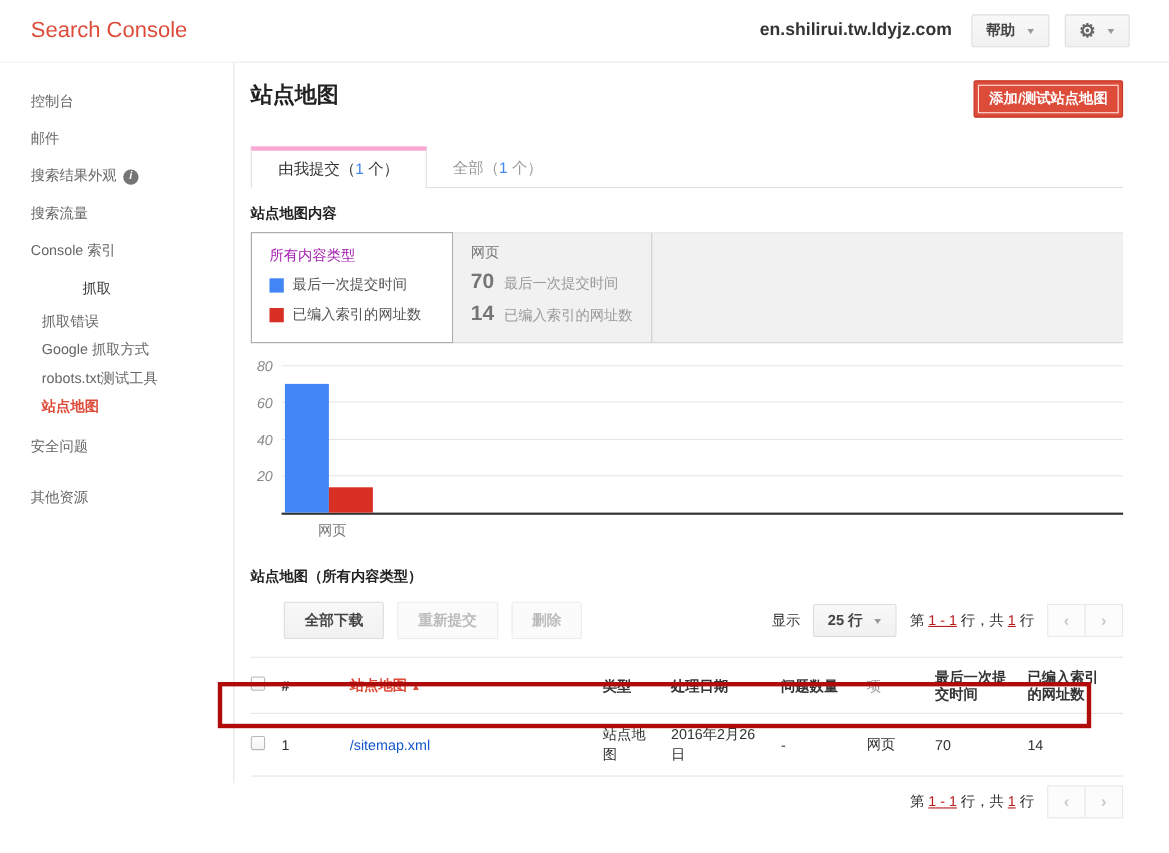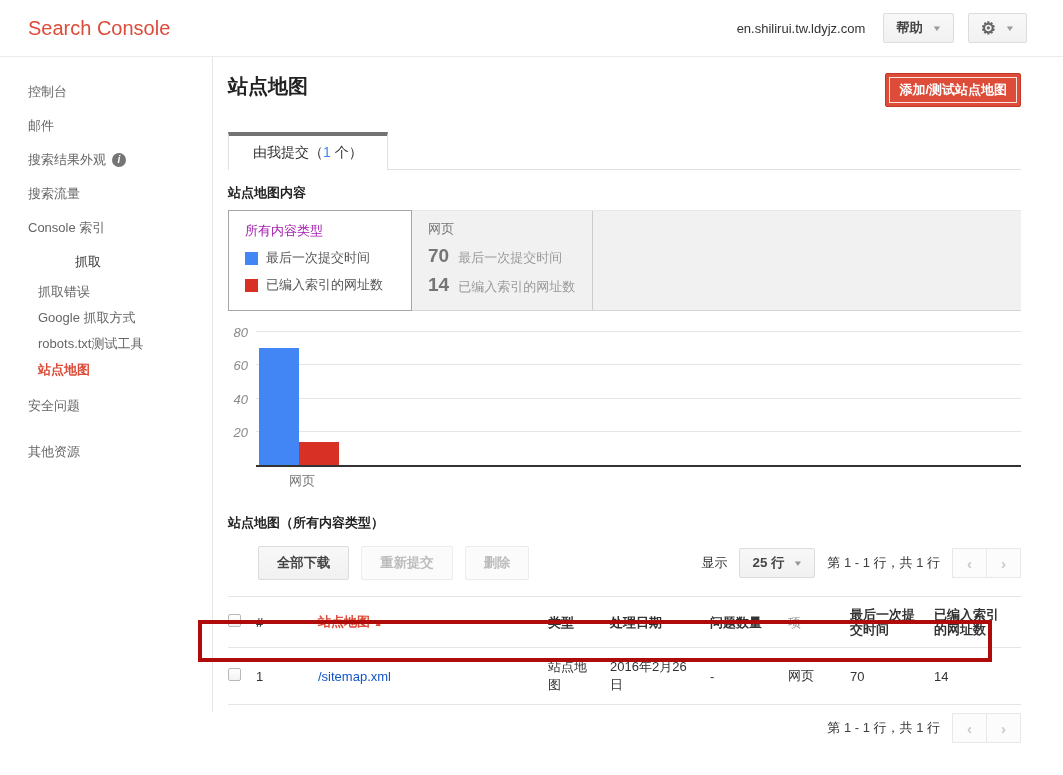--- a/index.html
+++ b/index.html
@@ -5,21 +5,21 @@
   * { margin:0; padding:0; box-sizing:border-box; }
   html,body { width:1063px; height:775px; background:#fff; overflow:hidden;
     font-family:"Liberation Sans","DejaVu Sans",sans-serif; font-size:13px; color:#333; }
   .page { position:relative; width:1063px; height:775px; }
 
   
   .hdr { height:57px; display:flex; align-items:center; justify-content:space-between;
     padding:0 36px 0 28px; border-bottom:1px solid #ebebeb; }
   .logo { font-size:20px; color:#dd4b39; }
   .hdr-right { display:flex; align-items:center; gap:14px; }
-  .domain { font-weight:normal; color:#333; font-size:13px; margin-right:4px; }
+  .domain { font-weight:bold; color:#333; font-size:16px; margin-right:4px; }
   .gbtn { display:inline-flex; align-items:center; gap:10px; height:30px; padding:0 12px;
     background:linear-gradient(#f8f8f8,#f1f1f1); border:1px solid #dcdcdc; border-radius:2px;
     font-weight:bold; color:#444; cursor:pointer; }
   .caret { font-size:8px; color:#999; transform:scaleX(1.3); }
   .gear { font-size:17px; color:#666; line-height:1; }
 
   
   .sidebar { position:absolute; left:0; top:57px; width:213px; height:655px;
     border-right:1px solid #e5e5e5; padding-top:18px; background:#fff; }
   .side-item { padding:8px 0 8px 28px; color:#666; cursor:pointer; }
@@ -35,21 +35,21 @@
   
   .main { margin-left:213px; padding:16px 42px 0 15px; }
   .title-row { display:flex; align-items:flex-start; justify-content:space-between; height:30px; }
   .page-title { font-size:20px; color:#222; }
   .red-btn { background:#dd4b39; color:#fff; font-weight:bold; font-size:13px;
     padding:7px 13px; border:1px solid #c53727; border-radius:2px; cursor:pointer;
     outline:1px solid rgba(255,255,255,.85); outline-offset:-5px; }
 
   .tabs { display:flex; border-bottom:1px solid #e0e0e0; margin-top:29px; align-items:flex-end; }
   .tab { padding:12px 24px 8px; color:#999; cursor:pointer; font-size:14px; }
-  .tab.active { border-top:4px solid #737373; border-left:1px solid #e0e0e0;
+  .tab.active { border-top:4px solid #f9a8d4; border-left:1px solid #e0e0e0;
     border-right:1px solid #e0e0e0; background:#fff; margin-bottom:-1px; padding-top:8px;
     color:#333; }
   .tab .cnt { color:#4285f4; }
 
   .sec-heading { font-weight:bold; color:#222; margin-top:14px; }
 
   
   .strip { display:flex; margin-top:8px; height:101px; }
   .legend-box { width:184px; background:#fff; border:1px solid #a6a6a6; padding:11px 16px; }
   .legend-title { color:#a21caf; }
@@ -76,21 +76,21 @@
   
   .tbl-heading { font-weight:bold; color:#222; margin-top:24px; }
   .controls { display:flex; justify-content:space-between; align-items:center; margin-top:14px; }
   .btn-group { display:flex; gap:12px;padding-left:30px; }
   .btn { padding:7px 18px; background:linear-gradient(#f8f8f8,#f1f1f1);
     border:1px solid #dcdcdc; border-radius:2px; font-weight:bold; color:#444; cursor:pointer; }
   .btn.disabled { color:#bcbcbc; background:#fbfbfb; border-color:#ececec; cursor:default; }
   .right-controls { display:flex; align-items:center; gap:12px; }
   .show-lbl { color:#333; }
   .pg-text { color:#333; }
-  .pg-text .n { color:#404040; }
+  .pg-text .n { color:#b91c1c;text-decoration:underline; }
   .chev-group { display:flex; }
   .chev { width:35px; height:30px; background:#fcfcfc; border:1px solid #e8e8e8;
     color:#c9c9c9; font-size:15px; font-weight:bold; display:flex; align-items:center;
     justify-content:center; cursor:pointer; }
   .chev + .chev { margin-left:-1px; }
 
   
   table { width:100%; border-collapse:collapse; table-layout:fixed; margin-top:16px; }
   th, td { text-align:left; padding:10px 12px 10px 0; vertical-align:middle; }
   th { border-top:1px solid #e5e5e5; border-bottom:1px solid #e5e5e5; color:#333;
@@ -148,20 +148,23 @@
   <div class="main">
 
     <div class="title-row">
       <h1 class="page-title">站点地图</h1>
       <button class="red-btn">添加/测试站点地图</button>
     </div>
 
     <div class="tabs">
       <div class="tab active">
         <span>由我提交（</span><span class="cnt">1</span><span> 个）</span>
+      </div>
+      <div class="tab">
+        <span>全部（</span><span class="cnt">1</span><span> 个）</span>
       </div>
     </div>
 
     <div class="sec-heading">站点地图内容</div>
 
     <div class="strip">
       <div class="legend-box">
         <div class="legend-title">所有内容类型</div>
         <div class="legend-item">
           <span class="sw" style="background: rgb(66, 133, 244);"></span>

